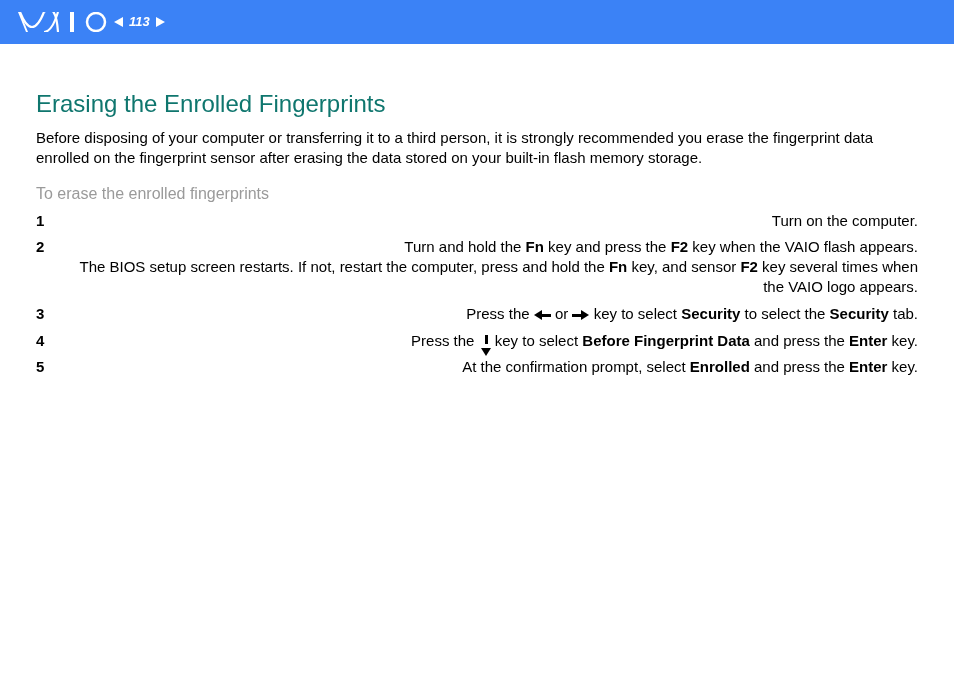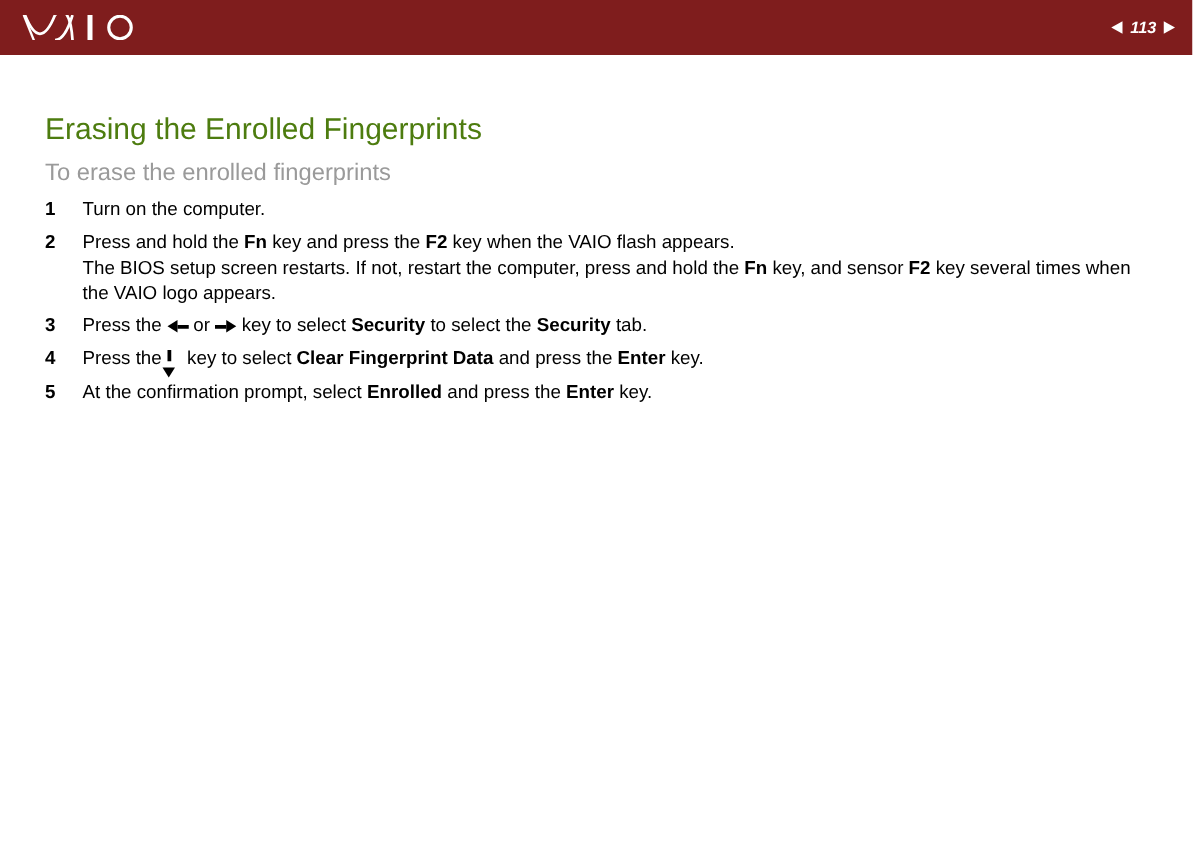--- a/index.html
+++ b/index.html
@@ -4,25 +4,24 @@
 <style>
   * { margin: 0; padding: 0; box-sizing: border-box; }
   body {
     width: 954px;
     height: 674px;
     background: #fff;
     font-family: Arial, Helvetica, sans-serif;
     color: #000;
   }
   .header {
-    background: #7f1d1d;
+    background: #3b82f6;
     height: 44px;
     display: flex;
     align-items: center;
-    justify-content: space-between;
     padding: 0 14px 0 18px;
   }
   .logo {
     color: #fff;
     letter-spacing: 2px;
   }
   .logo svg { display:block; }
   .header-right {
     color: #fff;
     text-align: right;
@@ -46,53 +45,54 @@
   .nav-arrow.left { border-right: 9px solid #fff; }
   .nav-arrow.right { border-left: 9px solid #fff; }
   .section-label {
     font-weight: bold;
     font-size: 12.5px;
   }
   .content {
     padding: 46px 36px 20px 36px;
   }
   h1.title {
-    color: #4d7c0f;
+    color: #0f766e;
     font-weight: normal;
     font-size: 24px;
     margin-bottom: 10px;
   }
   .intro {
     font-size: 15px;
     line-height: 1.35;
     margin-bottom: 16px;
   }
   h2.subhead {
     color: #9a9a9a;
     font-weight: normal;
-    font-size: 19px;
+    font-size: 16px;
     margin-bottom: 8px;
   }
   ol.steps {
     list-style: none;
     counter-reset: step;
   }
   ol.steps > li {
     display: flex;
     gap: 16px;
     font-size: 15px;
     line-height: 1.35;
     margin-bottom: 6px;
   }
   ol.steps > li .num {
     font-weight: bold;
     min-width: 14px;
   }
   ol.steps > li .body {
     flex: 1;
+    text-align: right;
   }
   .b { font-weight: bold; }
   .key-arrow {
     display: inline-block;
     vertical-align: middle;
   }
   .key-arrow.left::before {
     content: "";
     display: inline-block;
     width: 0; height: 0;
@@ -169,48 +169,49 @@
     <div class="page-nav">
       <span class="nav-arrow left"></span>
       <span>113</span>
       <span class="nav-arrow right"></span>
     </div>
   </div>
 </div>
 
 <div class="content">
   <h1 class="title">Erasing the Enrolled Fingerprints</h1>
+  <p class="intro">Before disposing of your computer or transferring it to a third person, it is strongly recommended you erase the fingerprint data enrolled on the fingerprint sensor after erasing the data stored on your built-in flash memory storage.</p>
   <h2 class="subhead">To erase the enrolled fingerprints</h2>
 
   <ol class="steps">
 
     <li>
       <span class="num">1</span>
       <span class="body">Turn on the computer.</span>
     </li>
 
     <li>
       <span class="num">2</span>
       <span class="body">
-        <span>Press and hold the </span><span class="b">Fn</span><span> key and press the </span><span class="b">F2</span><span> key when the VAIO flash appears.</span><br>
+        <span>Turn and hold the </span><span class="b">Fn</span><span> key and press the </span><span class="b">F2</span><span> key when the VAIO flash appears.</span><br>
         <span>The BIOS setup screen restarts. If not, restart the computer, press and hold the </span><span class="b">Fn</span><span> key, and sensor </span><span class="b">F2</span><span> key several times when the VAIO logo appears.</span>
       </span>
     </li>
 
     <li>
       <span class="num">3</span>
       <span class="body">
         <span>Press the </span><span class="key-arrow left"></span><span> or </span><span class="key-arrow right"></span><span> key to select </span><span class="b">Security</span><span> to select the </span><span class="b">Security</span><span> tab.</span>
       </span>
     </li>
 
     <li>
       <span class="num">4</span>
       <span class="body">
-        <span>Press the </span><span class="key-arrow down"></span><span> key to select </span><span class="b">Clear Fingerprint Data</span><span> and press the </span><span class="b">Enter</span><span> key.</span>
+        <span>Press the </span><span class="key-arrow down"></span><span> key to select </span><span class="b">Before Fingerprint Data</span><span> and press the </span><span class="b">Enter</span><span> key.</span>
       </span>
     </li>
 
     <li>
       <span class="num">5</span>
       <span class="body">
         <span>At the confirmation prompt, select </span><span class="b">Enrolled</span><span> and press the </span><span class="b">Enter</span><span> key.</span><br>
       </span>
     </li>
 

